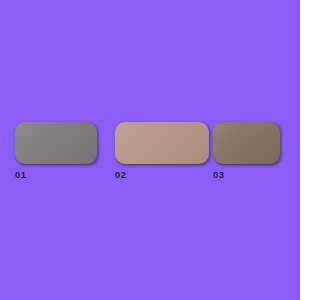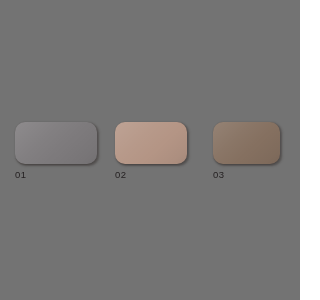--- a/index.html
+++ b/index.html
@@ -61,28 +61,28 @@
     line-height: 11px;
     letter-spacing: 0.4px;
     color: #231f20;
     text-align: left;
     white-space: nowrap;
   }
 </style>
 </head>
 <body style="background: rgb(255, 255, 255);">
 
-<div id="swatch-board" style="width: 300px; height: 300px; background: #737373;">
+<div id="swatch-board" style="width: 300px; height: 300px; background: #8b5cf6; font-weight: bold;">
 
   <div class="swatch-group" style="left: 15px; top: 122px; width: 82px;">
     <div class="swatch-chip" style="height: 42px; background-color: rgb(125, 122, 124); border-radius: 10px;"></div>
     <div class="swatch-label" style="color: rgb(35, 31, 32);">01</div>
   </div>
 
-  <div class="swatch-group" style="left: 115px; top: 122px; width: 72px;">
+  <div class="swatch-group" style="left: 115px; top: 122px; width: 94px;">
     <div class="swatch-chip" style="height: 42px; background-color: rgb(180, 149, 133); border-radius: 10px;"></div>
     <div class="swatch-label" style="color: rgb(35, 31, 32);">02</div>
   </div>
 
   <div class="swatch-group" style="left: 213px; top: 122px; width: 67px;">
     <div class="swatch-chip" style="height: 42px; background-color: rgb(133, 112, 96); border-radius: 10px;"></div>
     <div class="swatch-label" style="color: rgb(35, 31, 32);">03</div>
   </div>
 
 </div>

